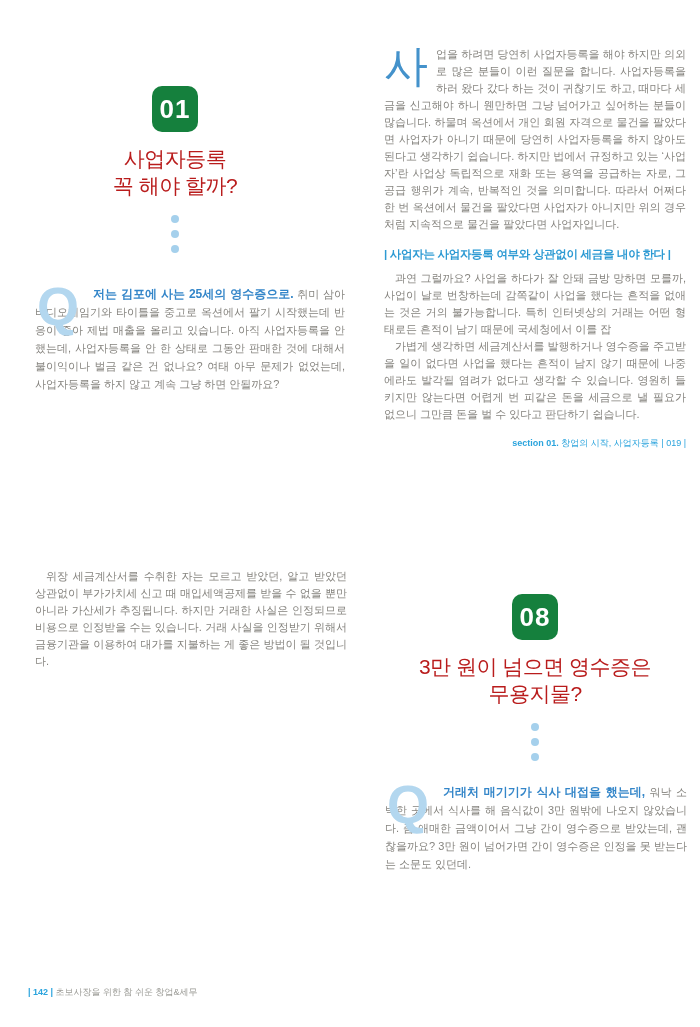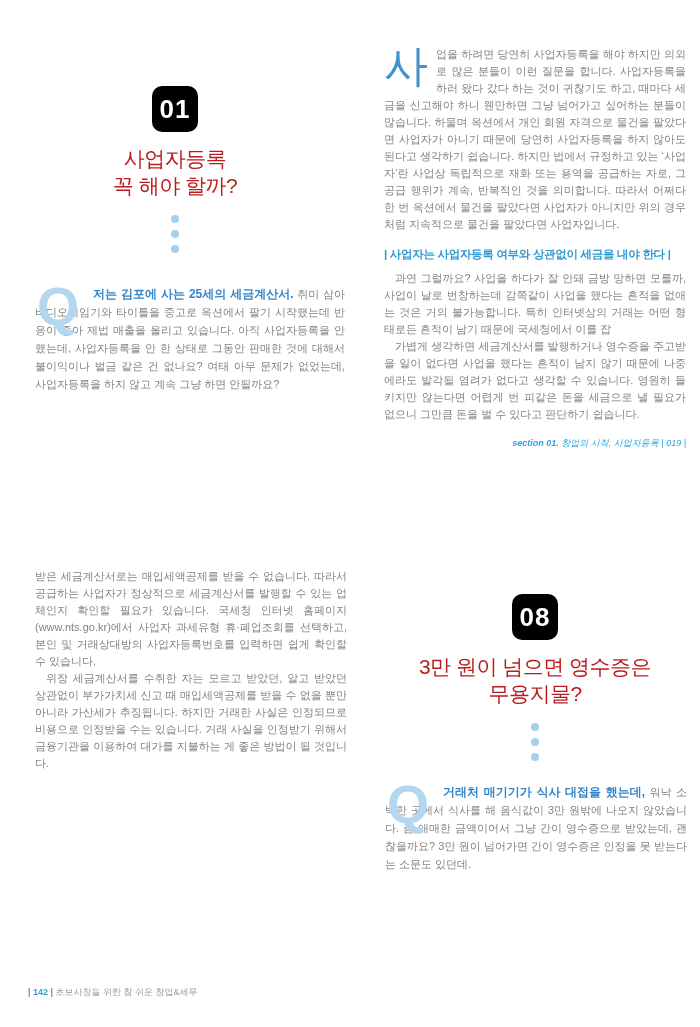--- a/index.html
+++ b/index.html
@@ -9,21 +9,21 @@
     overflow:hidden;
   }
   .col{position:absolute;}
   .tl{left:35px;top:86px;width:310px;}
   .tr{left:384px;top:46px;width:302px;}
   .bl{left:35px;top:568px;width:312px;}
   .br{left:385px;top:594px;width:302px;}
 
   .head-wrap{width:280px;text-align:center;}
   .badge{
-    width:46px;height:46px;border-radius:10px;background:#000000;
+    width:46px;height:46px;border-radius:10px;background:#15803d;
     color:#ffffff;font-weight:bold;font-size:26px;letter-spacing:1px;
     display:flex;align-items:center;justify-content:center;margin:0 auto 0 auto;
   }
   .chapter-title{
     color:#b91c1c;font-size:21px;line-height:27px;font-weight:500;
     margin:13px;letter-spacing:-0.5px;
   }
   .dots{margin:16px auto 0 auto;width:8px;}
   .dot{width:8px;height:8px;border-radius:50%;background:#a5d0ec;margin:0 auto 7px auto;}
 
@@ -44,21 +44,21 @@
   .indent{text-indent:11px;}
   .dropcap{
     float:left;font-size:44px;line-height:36px;color:#4492cb;
     padding-right:8px;padding-top:2px;
   }
   .section-header{
     color:#2d9ad3;font-size:11.5px;font-weight:bold;margin:14px 0 8px 0;
     letter-spacing:-0.3px;
   }
   .section-footer{
-    margin-top:14px;text-align:right;font-size:9px;color:#2ba4dd;letter-spacing:0;font-style:italic;
+    margin-top:14px;text-align:right;font-size:9px;color:#2ba4dd;letter-spacing:0;
   }
   .section-footer .bold{font-weight:bold;}
   .page-footer{
     position:absolute;left:28px;top:986px;font-size:9px;color:#9a9a95;
   }
   .page-footer .page-num{color:#2ba4dd;font-weight:bold;}
 </style>
 </head>
 <body>
 
@@ -68,34 +68,33 @@
     <p class="chapter-title"><span>사업자등록</span><br>
       <span>꼭 해야 할까?</span></p>
     <div class="dots">
       <div class="dot"></div>
       <div class="dot"></div>
       <div class="dot"></div>
     </div>
   </div>
   <div class="q-block">
     <span class="q-letter">Q</span>
-    <p class="q-text"><span class="q-lead">저는 김포에 사는 25세의 세금계산서.</span><span> 취미 삼아 비디오게임기와 타이틀을 중고로 옥션에서 팔기 시작했는데 반응이 좋아 제법 매출을 올리고 있습니다. 아직 사업자등록을 안 했는데, 사업자등록을 안 한 상태로 그동안 판매한 것에 대해서 불이익이나 벌금 같은 건 없나요? 여태 아무 문제가 없었는데, 사업자등록을 하지 않고 계속 그냥 하면 안될까요?</span></p>
+    <p class="q-text"><span class="q-lead">저는 김포에 사는 25세의 영수증으로.</span><span> 취미 삼아 비디오게임기와 타이틀을 중고로 옥션에서 팔기 시작했는데 반응이 좋아 제법 매출을 올리고 있습니다. 아직 사업자등록을 안 했는데, 사업자등록을 안 한 상태로 그동안 판매한 것에 대해서 불이익이나 벌금 같은 건 없나요? 여태 아무 문제가 없었는데, 사업자등록을 하지 않고 계속 그냥 하면 안될까요?</span></p>
   </div>
 </div>
 
 <div class="col tr">
   <p class="para"><span class="dropcap">사</span><span>업을 하려면 당연히 사업자등록을 해야 하지만 의외로 많은 분들이 이런 질문을 합니다. 사업자등록을 하러 왔다 갔다 하는 것이 귀찮기도 하고, 때마다 세금을 신고해야 하니 웬만하면 그냥 넘어가고 싶어하는 분들이 많습니다. 하물며 옥션에서 개인 회원 자격으로 물건을 팔았다면 사업자가 아니기 때문에 당연히 사업자등록을 하지 않아도 된다고 생각하기 쉽습니다. 하지만 법에서 규정하고 있는 ‘사업자’란 사업상 독립적으로 재화 또는 용역을 공급하는 자로, 그 공급 행위가 계속, 반복적인 것을 의미합니다. 따라서 어쩌다 한 번 옥션에서 물건을 팔았다면 사업자가 아니지만 위의 경우처럼 지속적으로 물건을 팔았다면 사업자입니다.</span></p>
   <div class="section-header">| 사업자는 사업자등록 여부와 상관없이 세금을 내야 한다 |</div>
   <p class="para indent">과연 그럴까요? 사업을 하다가 잘 안돼 금방 망하면 모를까, 사업이 날로 번창하는데 감쪽같이 사업을 했다는 흔적을 없애는 것은 거의 불가능합니다. 특히 인터넷상의 거래는 어떤 형태로든 흔적이 남기 때문에 국세청에서 이를 잡</p>
   <p class="para indent">가볍게 생각하면 세금계산서를 발행하거나 영수증을 주고받을 일이 없다면 사업을 했다는 흔적이 남지 않기 때문에 나중에라도 발각될 염려가 없다고 생각할 수 있습니다. 영원히 들키지만 않는다면 어렵게 번 피같은 돈을 세금으로 낼 필요가 없으니 그만큼 돈을 벌 수 있다고 판단하기 쉽습니다.</p>
   <div class="section-footer"><span class="bold">section 01.</span><span> 창업의 시작, 사업자등록 | 019 |</span></div>
 </div>
 
 <div class="col bl">
-  <p class="para">받은 세금계산서로는 매입세액공제를 받을 수 없습니다. 따라서 공급하는 사업자가 정상적으로 세금계산서를 발행할 수 있는 업체인지 확인할 필요가 있습니다. 국세청 인터넷 홈페이지(www.nts.go.kr)에서 사업자 과세유형 휴·폐업조회를 선택하고, 본인 및 거래상대방의 사업자등록번호를 입력하면 쉽게 확인할 수 있습니다.</p>
   <p class="para indent">위장 세금계산서를 수취한 자는 모르고 받았던, 알고 받았던 상관없이 부가가치세 신고 때 매입세액공제를 받을 수 없을 뿐만 아니라 가산세가 추징됩니다. 하지만 거래한 사실은 인정되므로 비용으로 인정받을 수는 있습니다. 거래 사실을 인정받기 위해서 금융기관을 이용하여 대가를 지불하는 게 좋은 방법이 될 것입니다.</p>
 </div>
 
 <div class="page-footer"><span class="page-num">| 142 |</span><span> 초보사장을 위한 참 쉬운 창업&amp;세무</span></div>
 
 <div class="col br">
   <div class="head-wrap" style="width:300px;">
     <div class="badge">08</div>
     <p class="chapter-title"><span>3만 원이 넘으면 영수증은</span><br>
       <span>무용지물?</span></p>

